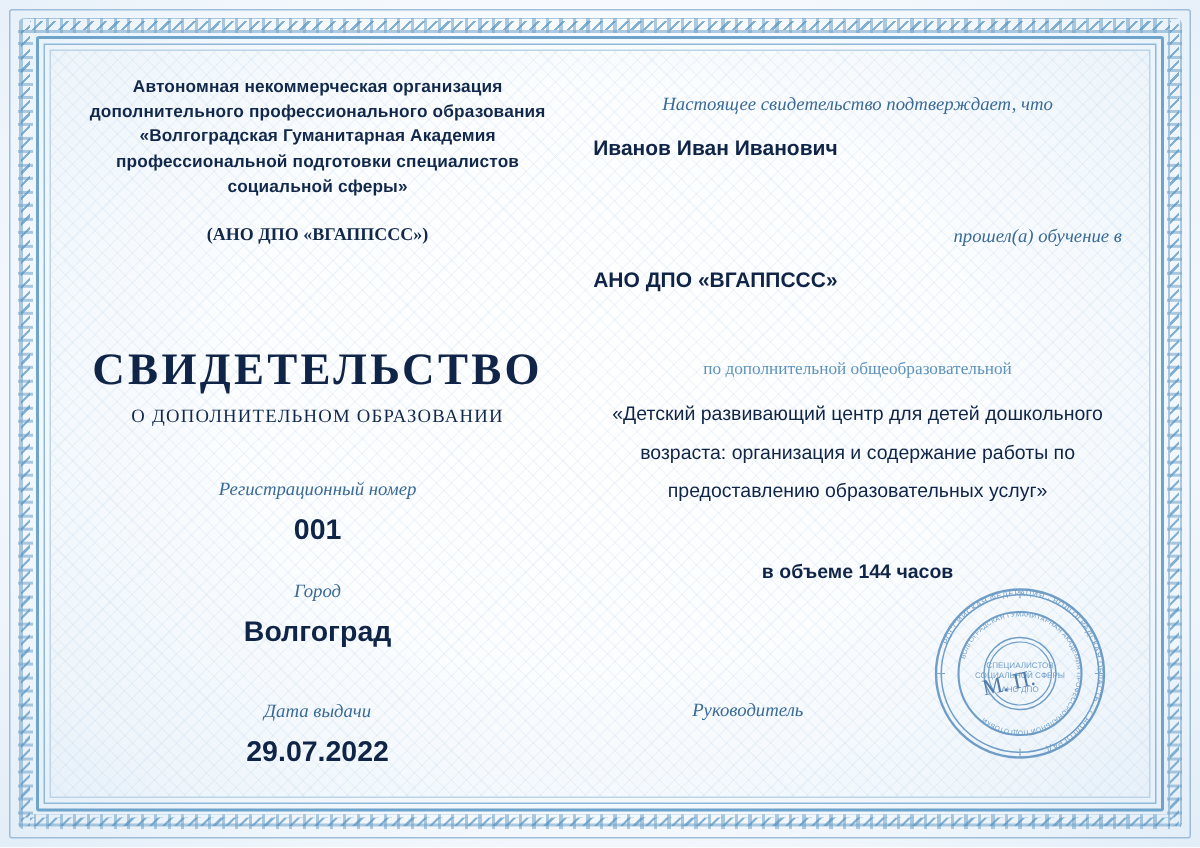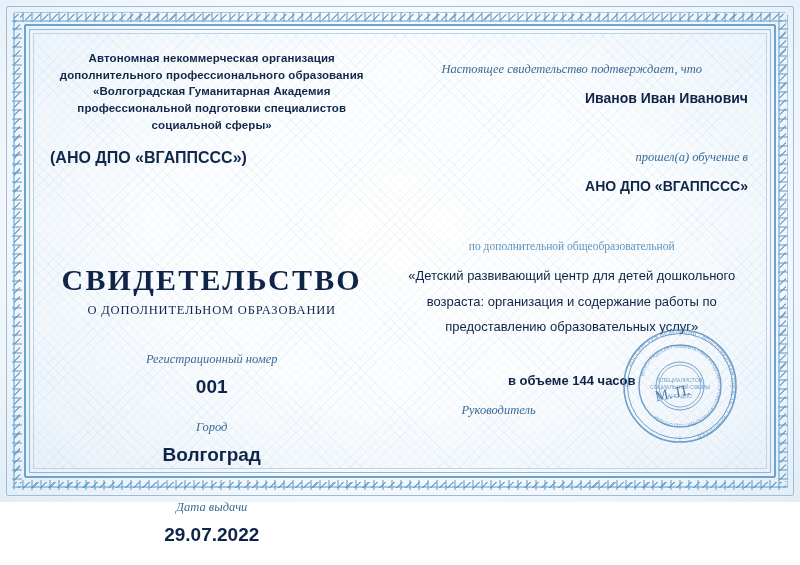--- a/index.html
+++ b/index.html
@@ -10,21 +10,21 @@
   body {
     width: 800px;
     height: 565px;
     font-family: "Liberation Sans", sans-serif;
     overflow: hidden;
   }
 
   .certificate {
     position: relative;
     width: 800px;
-    height: 502px;
+    height: 565px;
     box-sizing: border-box;
     background:
       radial-gradient(ellipse at 50% 45%, #ffffff 0%, #fbfdff 45%, #eef5fb 78%, #e2edf7 100%);
   }
 
   
   .border-outer {
     position: absolute;
     left: 6px; top: 6px; right: 6px; bottom: 6px;
     border: 1px solid #9dbdd8;
@@ -109,35 +109,36 @@
   
   .org-block {
     text-align: center;
     font-weight: bold;
     font-size: 11.5px;
     line-height: 1.45;
     color: #12284a;
     letter-spacing: 0.1px;
   }
   .org-abbr {
-    text-align: left;
-    font-weight: bold;
-    font-size: 16px;
+    text-align: center;
+    font-weight: bold;
+    font-size: 12px;
     color: #12284a;
     margin-top: 16px;
+    font-family: Liberation Serif, serif;
   }
 
   .title-main {
     text-align: center;
     font-family: "Liberation Serif", serif;
     font-weight: bold;
     font-size: 30px;
     letter-spacing: 2.2px;
     color: #0f2447;
-    margin-top: 96px;
+    margin-top: 66px;
   }
   .title-sub {
     text-align: center;
     font-family: "Liberation Serif", serif;
     font-size: 12.5px;
     letter-spacing: 0.8px;
     color: #12284a;
     margin-top: 6px;
   }
 
@@ -161,21 +162,21 @@
 
   
   .r-label {
     text-align: center;
     font-family: Liberation Serif, serif;
     font-style: italic;
     font-size: 12.5px;
     color: #3a6a96;
   }
   .r-value {
-    text-align: right;
+    text-align: left;
     font-weight: bold;
     font-size: 14px;
     color: #0f2447;
     margin-top: 13px;
   }
   .r-gap-1 { margin-top: 44px; text-align: right; }
   .r-gap-2 { margin-top: 44px; }
 
   .prog-label {
     text-align: center;

